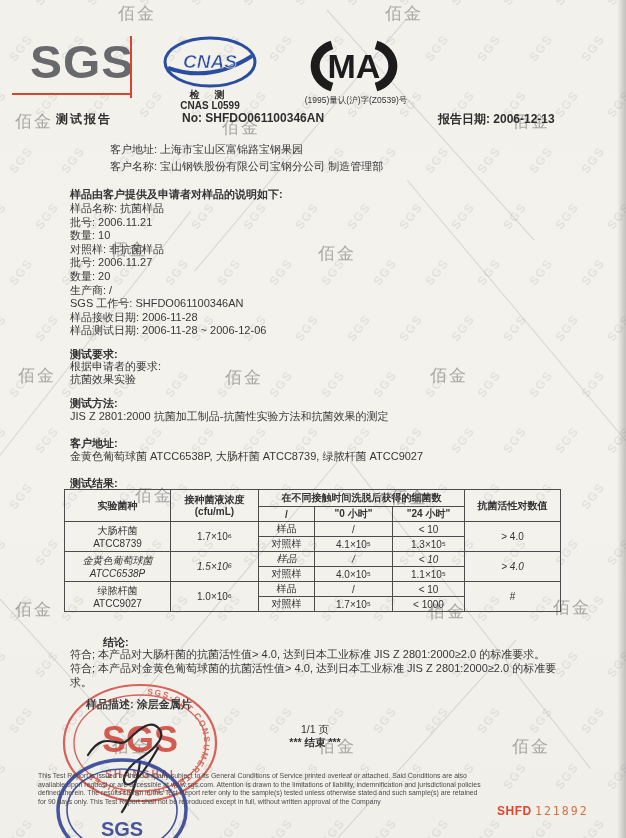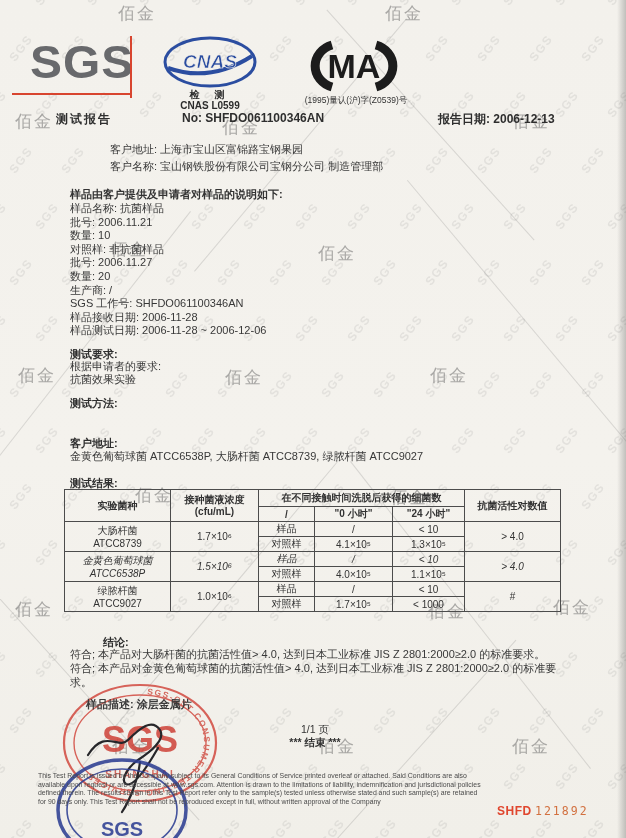--- a/index.html
+++ b/index.html
@@ -347,20 +347,23 @@
       <div class="doc-line">样品测试日期: 2006-11-28 ~ 2006-12-06</div>
     </div>
 
   <div class="sec-title" style="top:347px">测试要求:</div>
   <div class="sec-lines" style="top:360px">
       <div class="doc-line">根据申请者的要求:</div>
       <div class="doc-line">抗菌效果实验</div>
     </div>
 
   <div class="sec-title" style="top:396px">测试方法:</div>
+  <div class="sec-lines" style="top:410px">
+      <div class="doc-line">JIS Z 2801:2000 抗菌加工制品-抗菌性实验方法和抗菌效果的测定</div>
+    </div>
 
   <div class="sec-title" style="top:436px">客户地址:</div>
   <div class="sec-lines" style="top:450px">
       <div class="doc-line">金黄色葡萄球菌 ATCC6538P, 大肠杆菌 ATCC8739, 绿脓杆菌 ATCC9027</div>
     </div>
 
   <div class="sec-title" style="top:476px">测试结果:</div>
 
   <table class="results-table" id="results-table">
     <colgroup>

